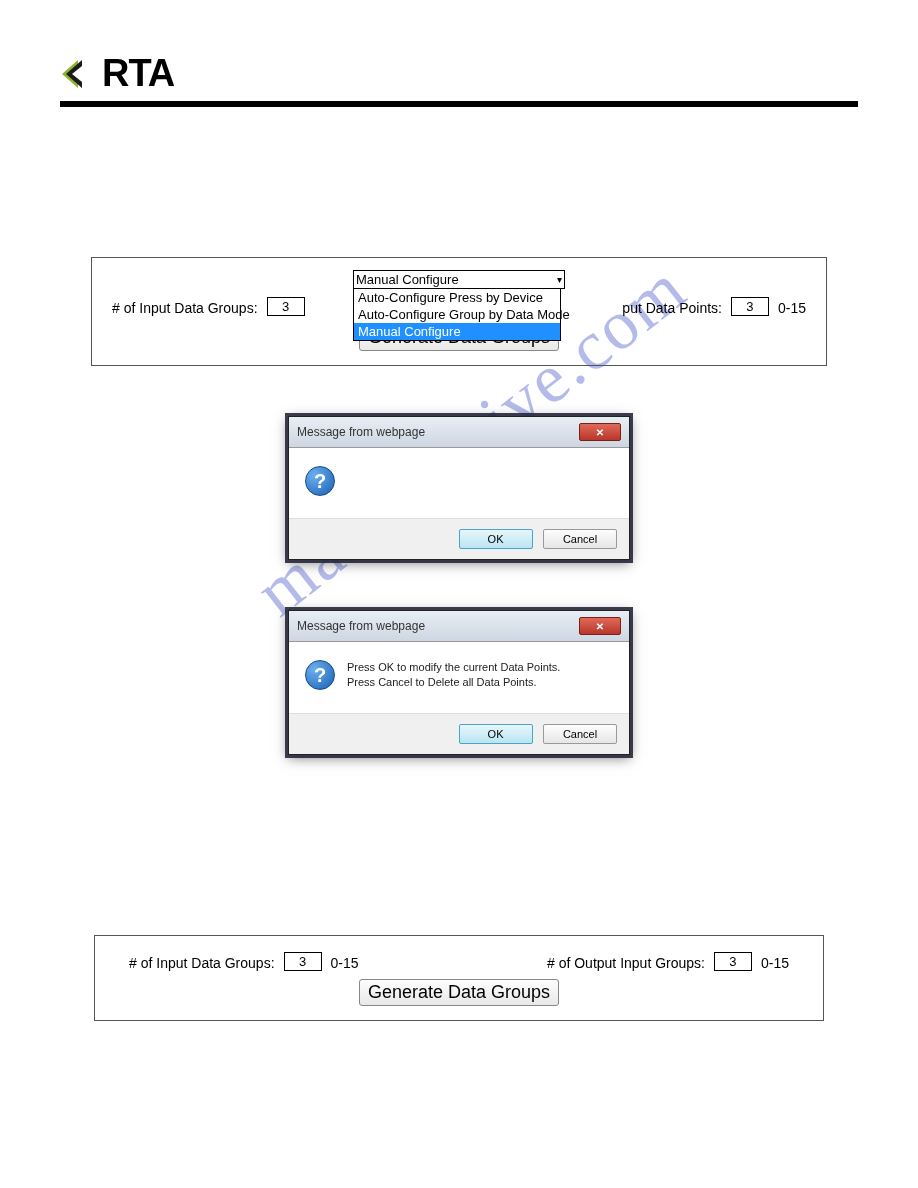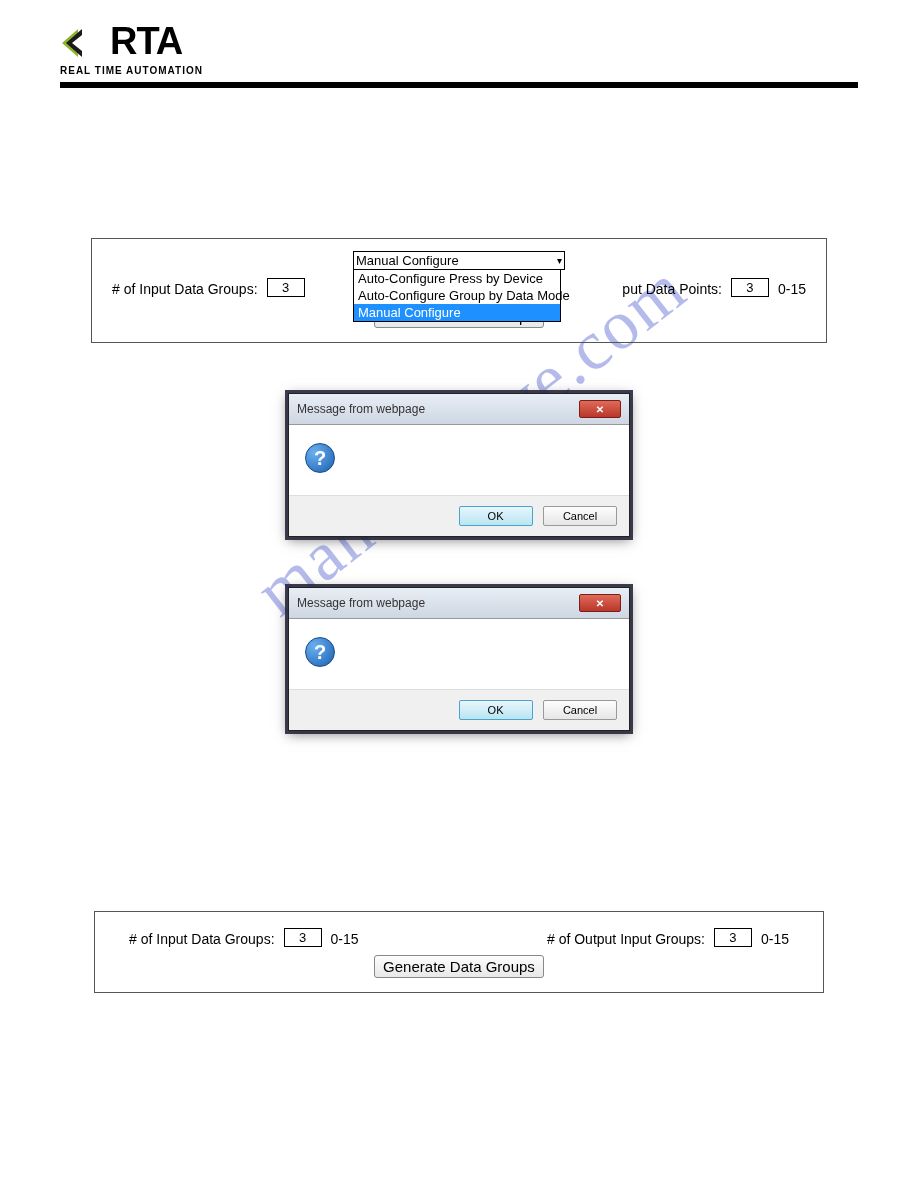--- a/index.html
+++ b/index.html
@@ -14,22 +14,23 @@
     width: 918px;
     padding: 20px 60px 60px 60px;
     box-sizing: border-box;
     position: relative;
   }
   .logo-area {
     margin-bottom: 6px;
   }
   .logo-rta {
     display: flex;
-    align-items: flex-end;
-    gap: 8px;
+    align-items: center;
+    gap: 0;
+    margin-top: 32px;
   }
   .logo-text {
     font-size: 10px;
     font-weight: bold;
     letter-spacing: 1px;
     margin-top: 2px;
   }
   .hr-thick {
     border: none;
     border-top: 6px solid #000;
@@ -100,21 +101,21 @@
     gap: 9px;
   }
   .num-input {
     width: 34px;
     border: 1px solid #000;
     text-align: center;
     font-size: 13px;
     padding: 1px;
   }
   .btn-gen {
-    font-size: 15px;
+    font-size: 18px;
     padding: 2px 8px;
     border: 1px solid #888;
     border-radius: 3px;
     background: linear-gradient(#fdfdfd, #e8e8e8);
     cursor: pointer;
     margin-top: 8px;
   }
   .dialog {
     width: 340px;
     margin: 50px auto 0 auto;
@@ -230,21 +231,20 @@
   <div class="content-layer">
 
     <div class="logo-area">
       <div class="logo-rta">
         <svg width="42" height="40" viewBox="0 0 42 40">
           <polygon points="2,20 18,6 18,12 8,20 18,28 18,34" fill="#8db52c"></polygon>
           <polygon points="6,20 22,6 22,12 12,20 22,28 22,34" fill="#1a1a1a"></polygon>
         </svg>
         <span style="font-size:38px;font-weight:900;letter-spacing:-1px;">RTA</span>
       </div>
-      <div class="logo-text">REAL TIME AUTOMATION</div>
     </div>
     <hr class="hr-thick">
 
     <div class="panel">
       <div class="dropdown-wrap">
         <div class="dropdown-closed">
           <span>Manual Configure</span>
           <span class="dropdown-arrow">▾</span>
         </div>
         <div class="dropdown-list">
@@ -283,20 +283,24 @@
       </div>
     </div>
 
     <div class="dialog">
       <div class="dialog-title">
         <span>Message from webpage</span>
         <div class="close-btn-x">✕</div>
       </div>
       <div class="dialog-body">
         <div class="q-icon">?</div>
+        <div class="dialog-msg">
+          <div>Press OK to modify the current Data Points.</div>
+          <div>Press Cancel to Delete all Data Points.</div>
+        </div>
       </div>
       <div class="dialog-actions">
         <button class="dlg-btn ok">OK</button>
         <button class="dlg-btn cancel">Cancel</button>
       </div>
     </div>
 
     <div class="panel2">
       <div class="row-fields between">
         <div class="field-group">

